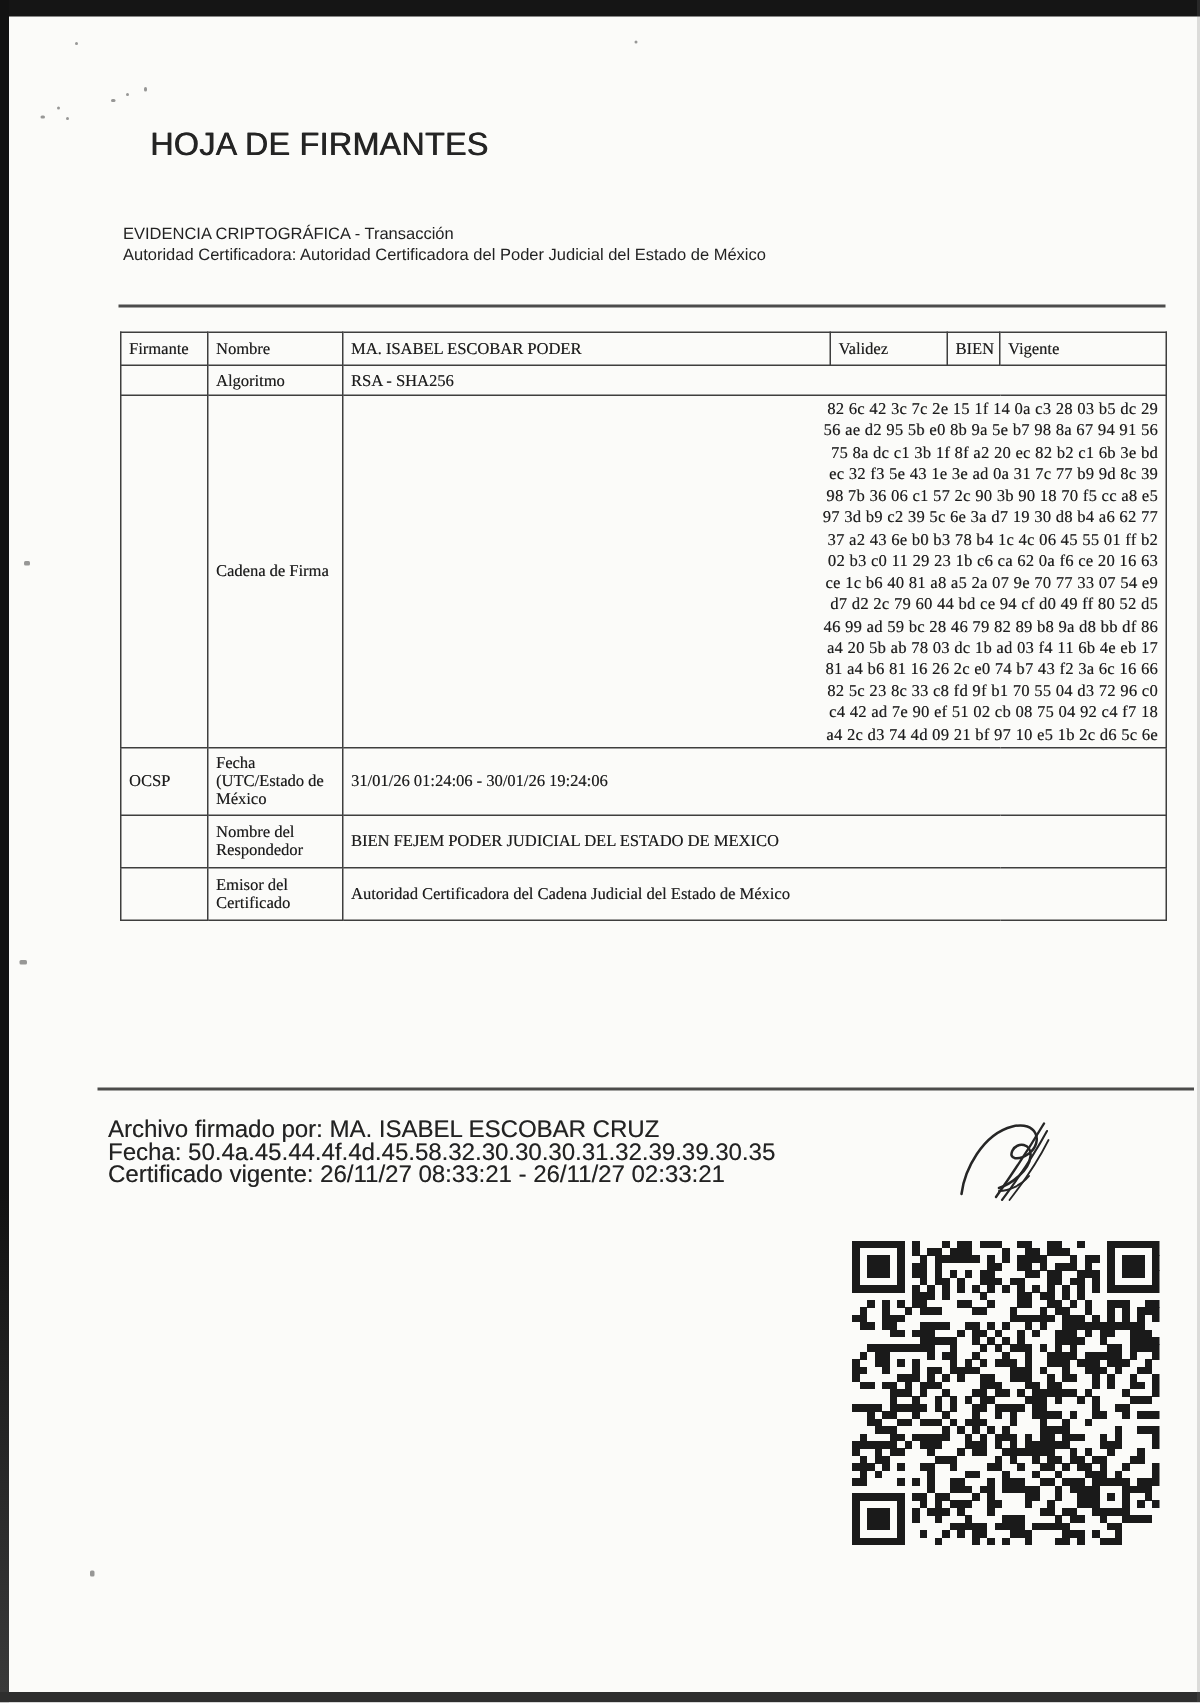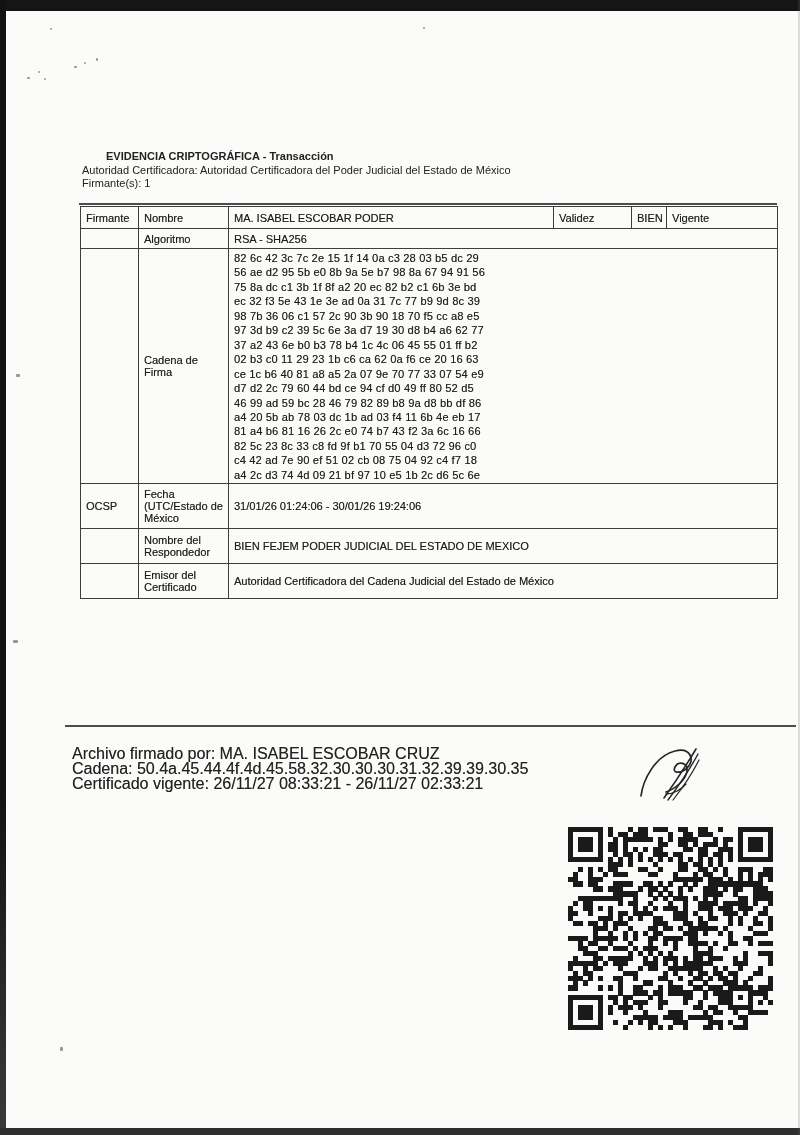--- a/index.html
+++ b/index.html
@@ -13,35 +13,36 @@
   .bar-bottom{position:absolute;bottom:0;left:0;width:800px;height:7px;background:#2e2e2e;}
   .edge-right{position:absolute;top:0;right:0;width:2px;height:1135px;background:rgba(110,110,110,.22);}
 
   .title{
     position:absolute;left:100px;top:84px;margin:0;
     font-size:21.5px;font-weight:400;letter-spacing:.2px;color:#242424;
     text-shadow:.45px 0 0 #2a2a2a;
   }
 
   .info{position:absolute;left:82px;top:150px;font-size:11px;line-height:13.6px;color:#222;}
-  .info .bold{font-weight:bold;margin-left:24px;}
+  .info .bold{font-weight:normal;}
   .pre-table-rule{position:absolute;left:79px;top:203px;width:698px;height:1.5px;background:#4c4c4c;}
 
   table.sig{
-    position:absolute;left:80px;top:206px;width:697px;
+    position:absolute;left:80px;top:221px;width:697px;
     border-collapse:collapse;table-layout:fixed;
-    font-size:11px;color:#1c1c1c;
+    font-size:11px;color:#1c1c1c;font-family:Liberation Serif, serif;
   }
   table.sig td{
     border:1.5px solid #3e3e3e;padding:1px 5px;vertical-align:middle;
     overflow:hidden;text-shadow:.2px 0 0 rgba(30,30,30,.55);
   }
   table.sig td.hash{
     vertical-align:top;padding-top:2px;line-height:14.45px;white-space:pre-line;
     letter-spacing:.2px;
+    text-align:right;
   }
 
   .rule{position:absolute;left:65px;top:725px;width:731px;height:2px;background:#2d2d2d;opacity:.85;}
 
   .footer{position:absolute;left:72px;top:747px;font-size:16px;line-height:14.8px;color:#222;
           text-shadow:.2px 0 0 rgba(30,30,30,.5);}
 
   .signature{position:absolute;left:631px;top:744px;width:100px;height:62px;}
   .qr{position:absolute;left:568px;top:827px;width:205px;height:203px;}
 
@@ -49,25 +50,25 @@
 </style>
 </head>
 <body>
 
 <div class="page">
   <div class="bar-top"></div>
   <div class="bar-left"></div>
   <div class="bar-bottom"></div>
   <div class="edge-right"></div>
 
+  <h1 class="title">HOJA DE FIRMANTES</h1>
 
   <div class="info">
     <div class="bold">EVIDENCIA CRIPTOGRÁFICA - Transacción</div>
     <div>Autoridad Certificadora: Autoridad Certificadora del Poder Judicial del Estado de México</div>
-    <div>Firmante(s): 1</div>
   </div>
   <div class="pre-table-rule"></div>
 
   <table class="sig">
     <colgroup>
       <col style="width:58px">
         <col style="width:90px">
         <col style="width:325px">
       <col style="width:78px">
         <col style="width:35px">
@@ -122,21 +123,21 @@
       <td>Emisor del Certificado</td>
       <td colspan="4">Autoridad Certificadora del Cadena Judicial del Estado de México</td>
     </tr>
   </tbody>
     </table>
 
   <div class="rule"></div>
 
   <div class="footer">
     <div>Archivo firmado por: MA. ISABEL ESCOBAR CRUZ</div>
-    <div>Cadena: 50.4a.45.44.4f.4d.45.58.32.30.30.30.31.32.39.39.30.35</div>
+    <div>Fecha: 50.4a.45.44.4f.4d.45.58.32.30.30.30.31.32.39.39.30.35</div>
     <div>Certificado vigente: 26/11/27 08:33:21 - 26/11/27 02:33:21</div>
   </div>
 
   <svg class="signature" viewBox="0 0 100 62" fill="none" stroke="#262626" stroke-linecap="round">
     <path d="M10,52 C12,36 24,12 44,7 C60,3 65,17 55,25 C48,30 41,29 44,23 C47,17 57,18 56,27 C55,36 44,45 35,48" stroke-width="1.7"></path>
     <path d="M33,54 C45,37 59,15 65,5" stroke-width="1.6"></path>
     <path d="M37,56 C49,40 61,21 67,10" stroke-width="1.4"></path>
     <path d="M42,56 C53,42 63,26 68,16" stroke-width="1.2"></path>
     <path d="M35,50 C42,50 50,46 55,40" stroke-width="1.3"></path>
   </svg>

